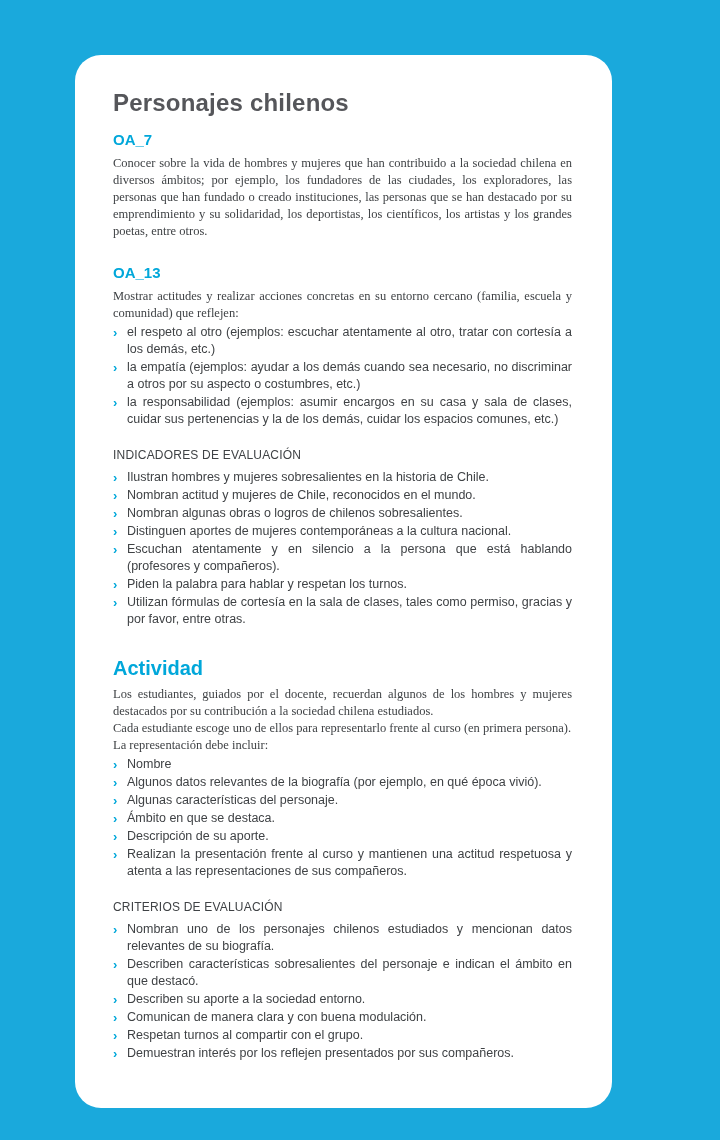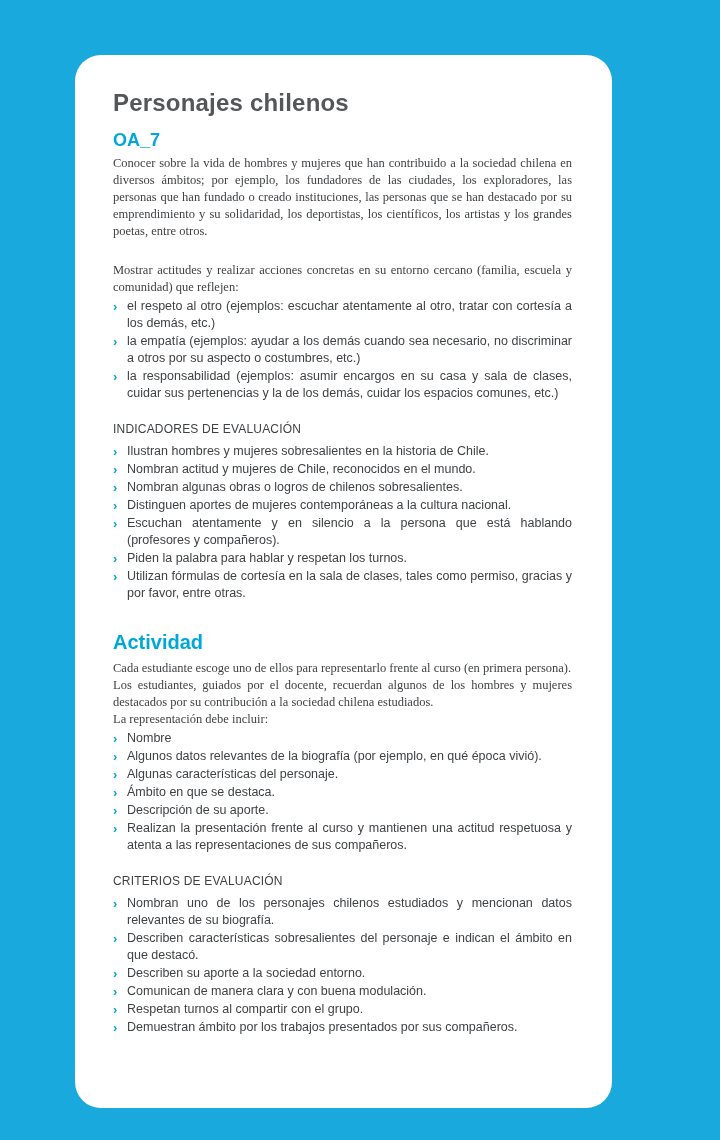--- a/index.html
+++ b/index.html
@@ -27,21 +27,21 @@
   }
   h1.page-title{
     font-size:24px;
     line-height:28px;
     font-weight:bold;
     color:var(--title_text);
     margin-bottom:12px;
     letter-spacing:.2px;
   }
   h2.oa-heading{
-    font-size:18px;
+    font-size:15px;
     line-height:22px;
     font-weight:bold;
     color:var(--accent);
     margin-bottom:4px;
   }
   h2.activity-heading{
     font-size:20px;
     line-height:24px;
     font-weight:bold;
     color:var(--accent);
@@ -89,20 +89,21 @@
 <div class="card">
 
   <h1 class="page-title">Personajes chilenos</h1>
 
   <section>
     <h2 class="oa-heading">OA_7</h2>
     <p class="body">Conocer sobre la vida de hombres y mujeres que han contribuido a la sociedad chilena en diversos ámbitos; por ejemplo, los fundadores de las ciudades, los exploradores, las personas que han fundado o creado instituciones, las personas que se han destacado por su emprendimiento y su solidaridad, los deportistas, los científicos, los artistas y los grandes poetas, entre otros.</p>
   </section>
 
   <section class="gap-md">
+    <h2 class="oa-heading">OA_13</h2>
     <p class="body">Mostrar actitudes y realizar acciones concretas en su entorno cercano (familia, escuela y comunidad) que reflejen:</p>
     <ul class="bullets">
       <li>
         <span class="mk">›</span>
         <span class="bullet-text">el respeto al otro (ejemplos: escuchar atentamente al otro, tratar con cortesía a los demás, etc.)</span>
       </li>
       <li>
         <span class="mk">›</span>
         <span class="bullet-text">la empatía (ejemplos: ayudar a los demás cuando sea necesario, no discriminar a otros por su aspecto o costumbres, etc.)</span>
       </li>
@@ -142,22 +143,22 @@
       </li>
       <li>
         <span class="mk">›</span>
         <span class="bullet-text">Utilizan fórmulas de cortesía en la sala de clases, tales como permiso, gracias y por favor, entre otras.</span>
       </li>
     </ul>
   </section>
 
   <section class="gap-lg">
     <h2 class="activity-heading">Actividad</h2>
+    <p class="body">Los estudiantes, guiados por el docente, recuerdan algunos de los hombres y mujeres destacados por su contribución a la sociedad chilena estudiados.</p>
     <p class="body">Cada estudiante escoge uno de ellos para representarlo frente al curso (en primera persona).</p>
-    <p class="body">Los estudiantes, guiados por el docente, recuerdan algunos de los hombres y mujeres destacados por su contribución a la sociedad chilena estudiados.</p>
     <p class="body">La representación debe incluir:</p>
     <ul class="bullets">
       <li>
         <span class="mk">›</span>
         <span class="bullet-text">Nombre</span>
       </li>
       <li>
         <span class="mk">›</span>
         <span class="bullet-text">Algunos datos relevantes de la biografía (por ejemplo, en qué época vivió).</span>
       </li>
@@ -198,18 +199,18 @@
       <li>
         <span class="mk">›</span>
         <span class="bullet-text">Comunican de manera clara y con buena modulación.</span>
       </li>
       <li>
         <span class="mk">›</span>
         <span class="bullet-text">Respetan turnos al compartir con el grupo.</span>
       </li>
       <li>
         <span class="mk">›</span>
-        <span class="bullet-text">Demuestran ámbito por los trabajos presentados por sus compañeros.</span>
+        <span class="bullet-text">Demuestran interés por los reflejen presentados por sus compañeros.</span>
       </li>
     </ul>
   </section>
 
 </div>
 
 </body></html>

